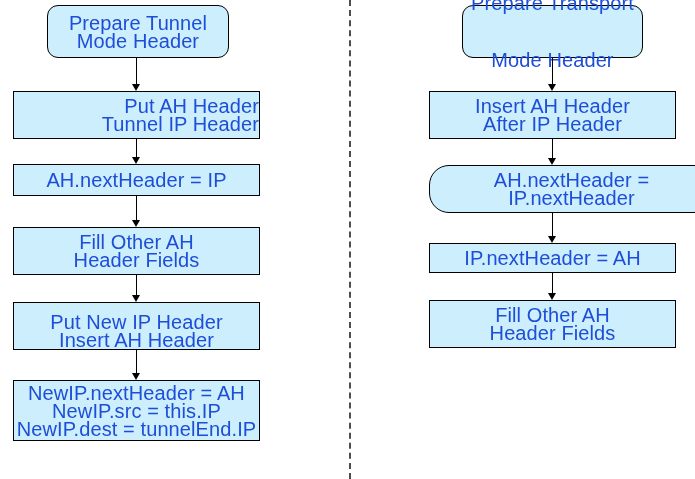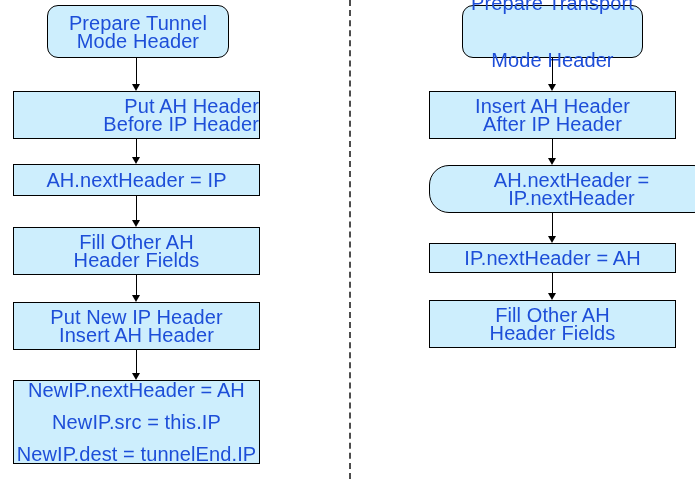--- a/index.html
+++ b/index.html
@@ -71,34 +71,34 @@
 
 <div id="canvas" style="background: rgb(255, 255, 255);">
     <div class="divider" style="left: 349px; border-left-color: rgb(77, 77, 77);"></div>
     <div>
       <div class="node terminal" style="left: 47px; top: 5px; width: 182px; height: 53px; background: rgb(205, 238, 253); border-color: rgb(0, 0, 0);">
         <span class="line">Prepare Tunnel</span>
         <span class="line">Mode Header</span>
       </div>
       <div class="node" style="left: 13px; top: 91px; width: 247px; height: 48px; background: rgb(205, 238, 253); border-color: rgb(0, 0, 0); align-items: flex-end;">
         <span class="line">Put AH Header</span>
-        <span class="line">Before IP Header</span>
+        <span class="line">Tunnel IP Header</span>
       </div>
       <div class="node" style="left: 13px; top: 164px; width: 247px; height: 32px; background: rgb(205, 238, 253); border-color: rgb(0, 0, 0);">
         <span class="line">AH.nextHeader = IP</span>
       </div>
       <div class="node" style="left: 13px; top: 227px; width: 247px; height: 48px; background: rgb(205, 238, 253); border-color: rgb(0, 0, 0);">
         <span class="line">Fill Other AH</span>
         <span class="line">Header Fields</span>
       </div>
-      <div class="node" style="left: 13px; top: 302px; width: 247px; height: 48px; background: rgb(205, 238, 253); border-color: rgb(0, 0, 0);">
+      <div class="node" style="left: 13px; top: 302px; width: 247px; height: 48px; background: rgb(205, 238, 253); border-color: rgb(0, 0, 0); justify-content: flex-end;">
         <span class="line">Put New IP Header</span>
         <span class="line">Insert AH Header</span>
       </div>
-      <div class="node" style="left: 13px; top: 380px; width: 247px; height: 84px; background: rgb(205, 238, 253); border-color: rgb(0, 0, 0); justify-content: space-between;">
+      <div class="node" style="left: 13px; top: 380px; width: 247px; height: 61px; background: rgb(205, 238, 253); border-color: rgb(0, 0, 0);">
         <span class="line">NewIP.nextHeader = AH</span>
         <span class="line">NewIP.src = this.IP</span>
         <span class="line">NewIP.dest = tunnelEnd.IP</span>
       </div>
       <div class="conn" style="left: 136px; top: 58px; height: 27px;"></div>
       <div class="arrowhead" style="left: 132px; top: 84px;"></div>
       <div class="conn" style="left: 136px; top: 139px; height: 19px;"></div>
       <div class="arrowhead" style="left: 132px; top: 157px;"></div>
       <div class="conn" style="left: 136px; top: 196px; height: 25px;"></div>
       <div class="arrowhead" style="left: 132px; top: 220px;"></div>

